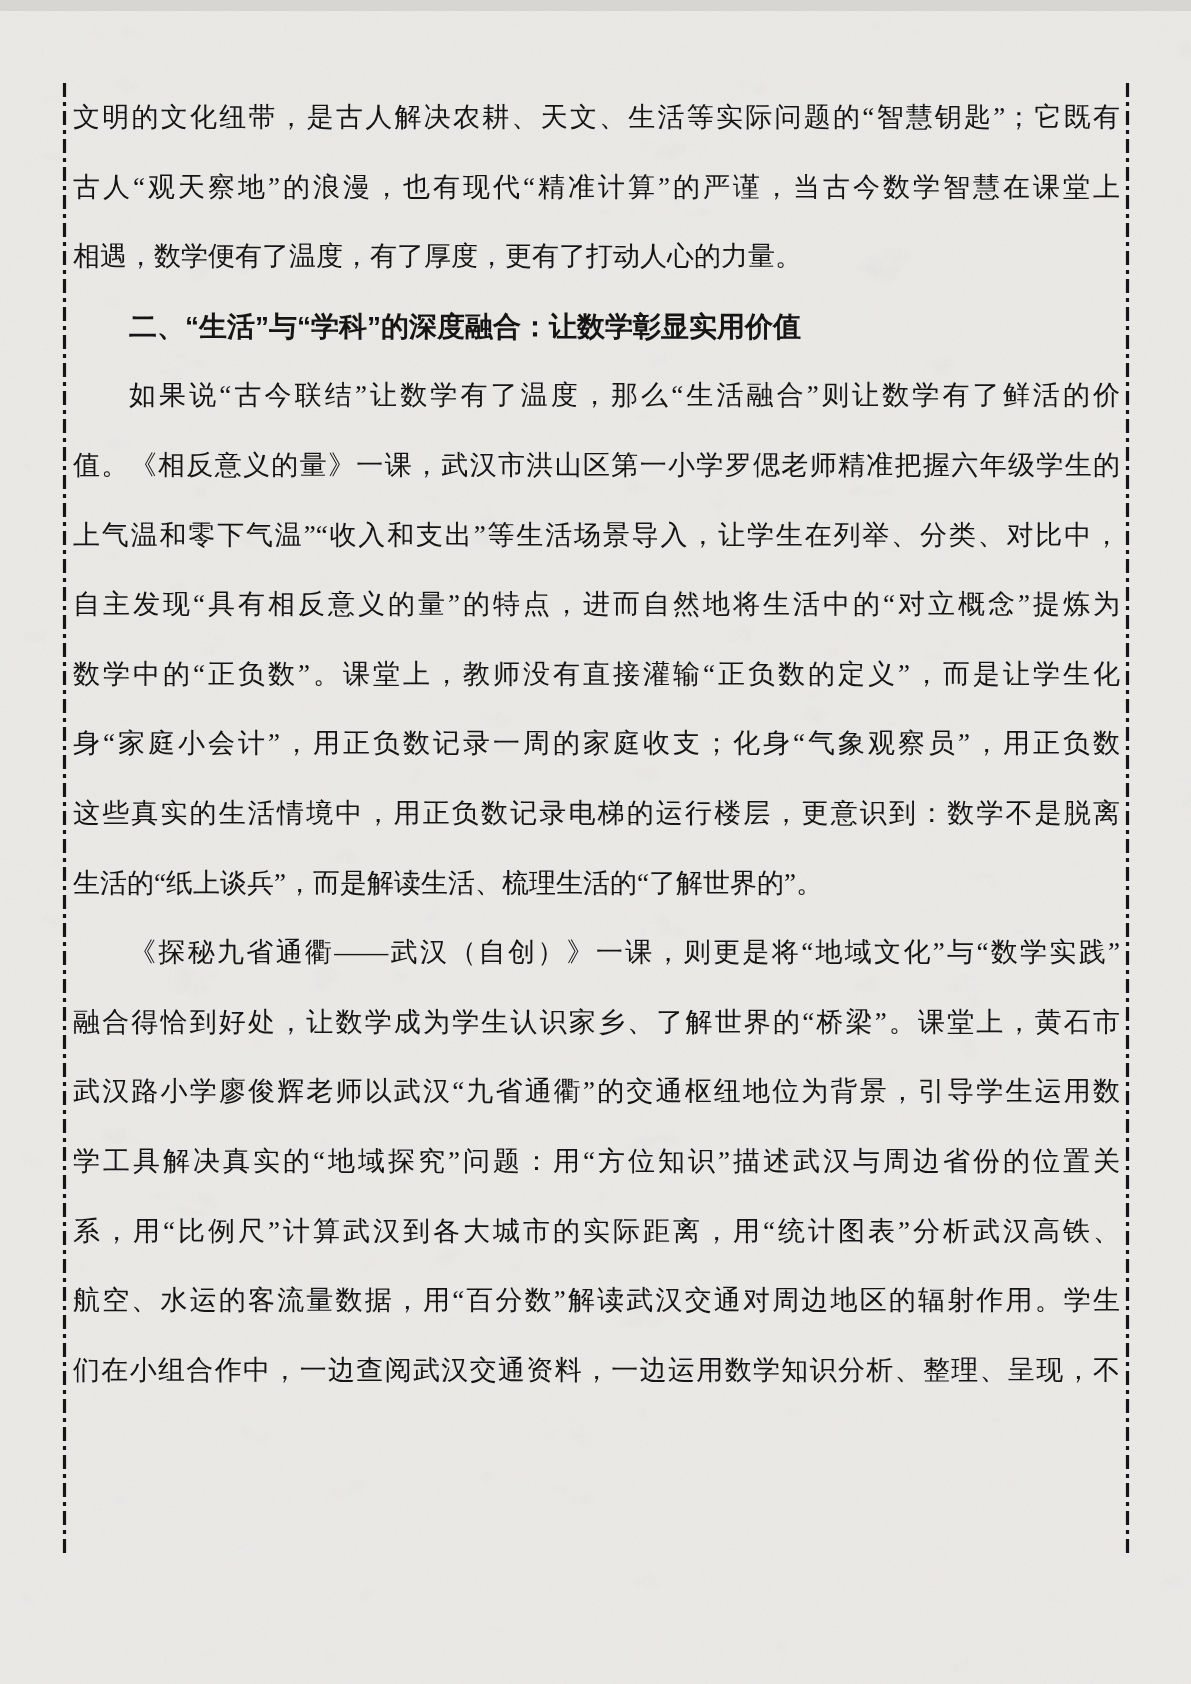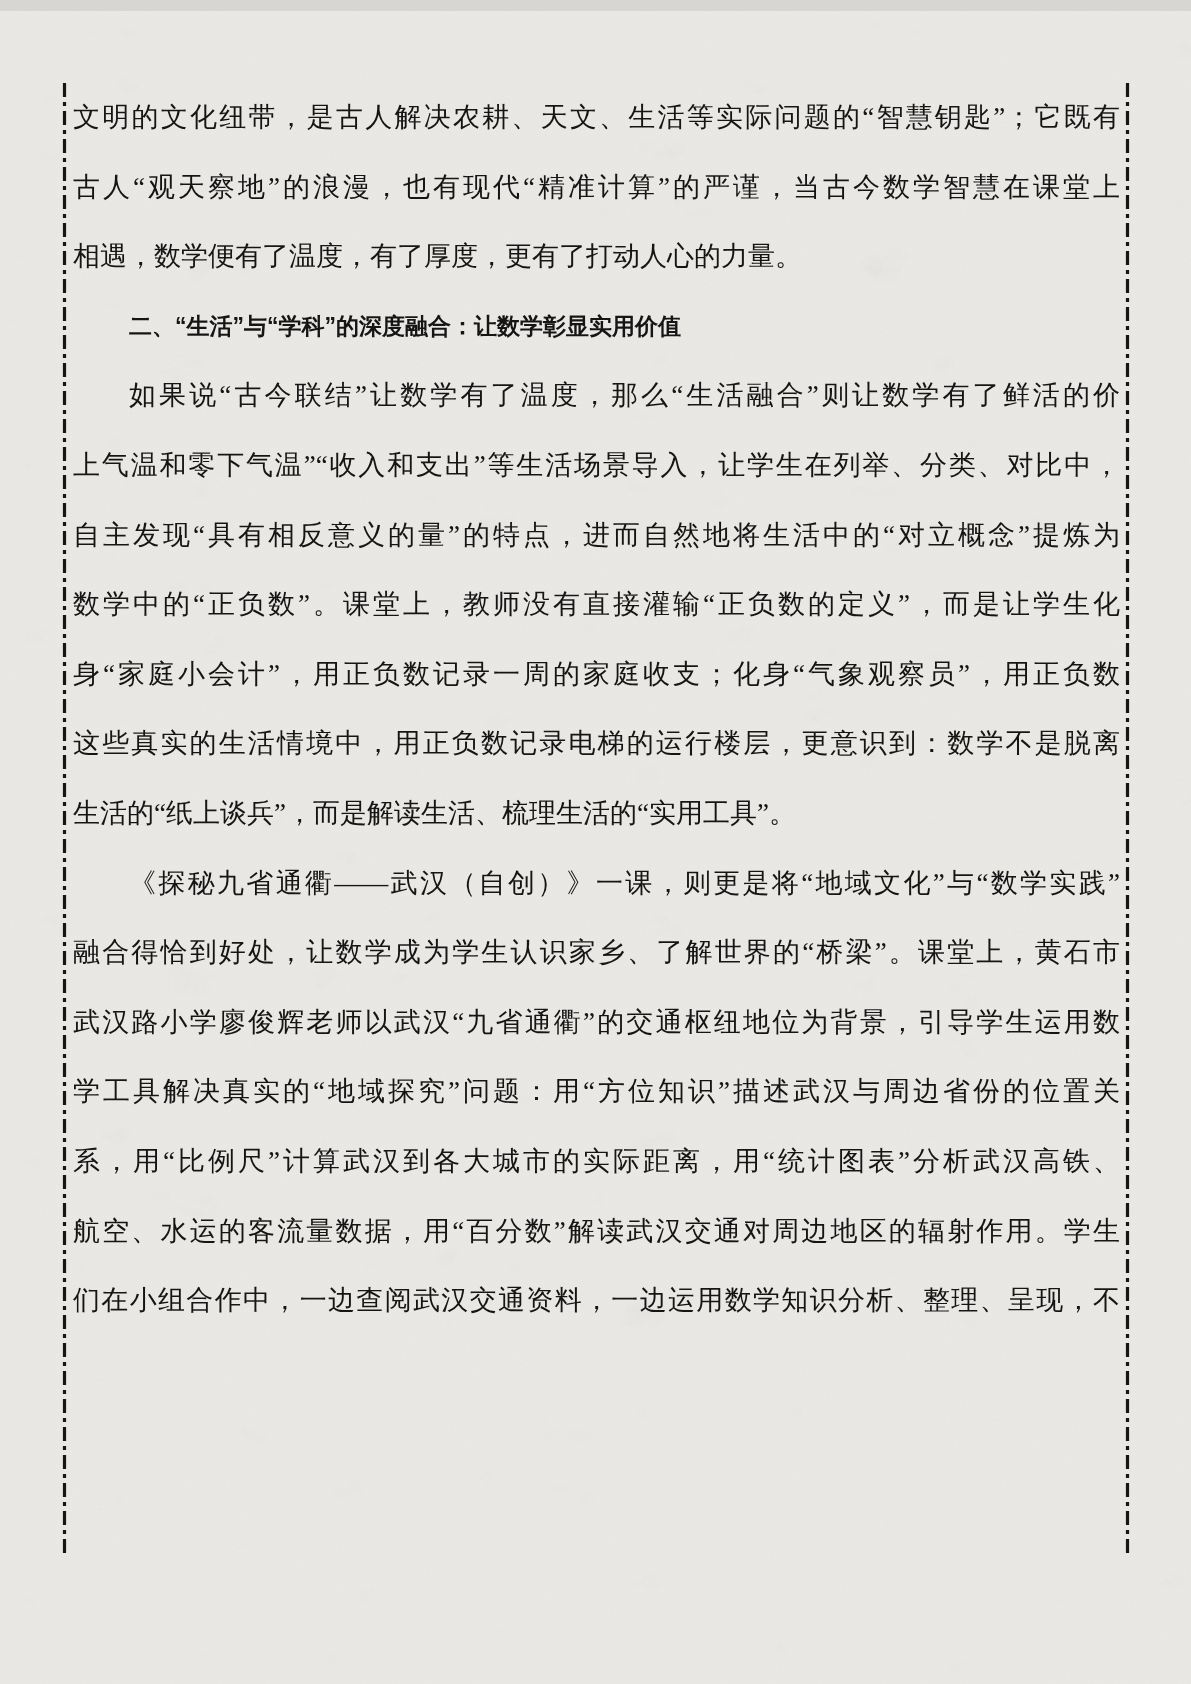--- a/index.html
+++ b/index.html
@@ -42,21 +42,21 @@
   }
 
   
   .jl { text-align-last: justify; }
 
   .indent { padding-left: 56px; }
 
   .heading {
     font-family: "Liberation Sans", "DejaVu Sans", sans-serif;
     font-weight: 700;
-    font-size: 23px;
+    font-size: 28px;
   }
 </style>
 </head>
 <body>
 
 <div class="page">
 
   <svg class="texture" viewBox="0 0 1191 1684" xmlns="http://www.w3.org/2000/svg">
     <defs>
       <filter id="fibers" x="0" y="0" width="100%" height="100%">
@@ -76,26 +76,27 @@
     <line x1="64.5" y1="72" x2="64.5" y2="1543" stroke="#161616" stroke-width="3.2" stroke-dasharray="14 5 4 5"></line>
     <line x1="1127.5" y1="72" x2="1127.5" y2="1543" stroke="#161616" stroke-width="3.2" stroke-dasharray="14 5 4 5"></line>
   </svg>
 
   <div class="content">
     <div class="line jl">文明的文化纽带，是古人解决农耕、天文、生活等实际问题的“智慧钥匙”；它既有</div>
     <div class="line jl">古人“观天察地”的浪漫，也有现代“精准计算”的严谨，当古今数学智慧在课堂上</div>
     <div class="line">相遇，数学便有了温度，有了厚度，更有了打动人心的力量。</div>
     <div class="line heading indent">二、“生活”与“学科”的深度融合：让数学彰显实用价值</div>
     <div class="line jl indent">如果说“古今联结”让数学有了温度，那么“生活融合”则让数学有了鲜活的价</div>
+    <div class="line jl">值。《相反意义的量》一课，武汉市洪山区第一小学罗偲老师精准把握六年级学生的</div>
     <div class="line jl">上气温和零下气温”“收入和支出”等生活场景导入，让学生在列举、分类、对比中，</div>
     <div class="line jl">自主发现“具有相反意义的量”的特点，进而自然地将生活中的“对立概念”提炼为</div>
     <div class="line jl">数学中的“正负数”。课堂上，教师没有直接灌输“正负数的定义”，而是让学生化</div>
     <div class="line jl">身“家庭小会计”，用正负数记录一周的家庭收支；化身“气象观察员”，用正负数</div>
     <div class="line jl">这些真实的生活情境中，用正负数记录电梯的运行楼层，更意识到：数学不是脱离</div>
-    <div class="line">生活的“纸上谈兵”，而是解读生活、梳理生活的“实用工具”。</div>
+    <div class="line">生活的“纸上谈兵”，而是解读生活、梳理生活的“了解世界的”。</div>
     <div class="line jl indent">《探秘九省通衢——武汉（自创）》一课，则更是将“地域文化”与“数学实践”</div>
     <div class="line jl">融合得恰到好处，让数学成为学生认识家乡、了解世界的“桥梁”。课堂上，黄石市</div>
     <div class="line jl">武汉路小学廖俊辉老师以武汉“九省通衢”的交通枢纽地位为背景，引导学生运用数</div>
     <div class="line jl">学工具解决真实的“地域探究”问题：用“方位知识”描述武汉与周边省份的位置关</div>
     <div class="line jl">系，用“比例尺”计算武汉到各大城市的实际距离，用“统计图表”分析武汉高铁、</div>
     <div class="line jl">航空、水运的客流量数据，用“百分数”解读武汉交通对周边地区的辐射作用。学生</div>
     <div class="line jl">们在小组合作中，一边查阅武汉交通资料，一边运用数学知识分析、整理、呈现，不</div>
   </div>
 
 </div>

